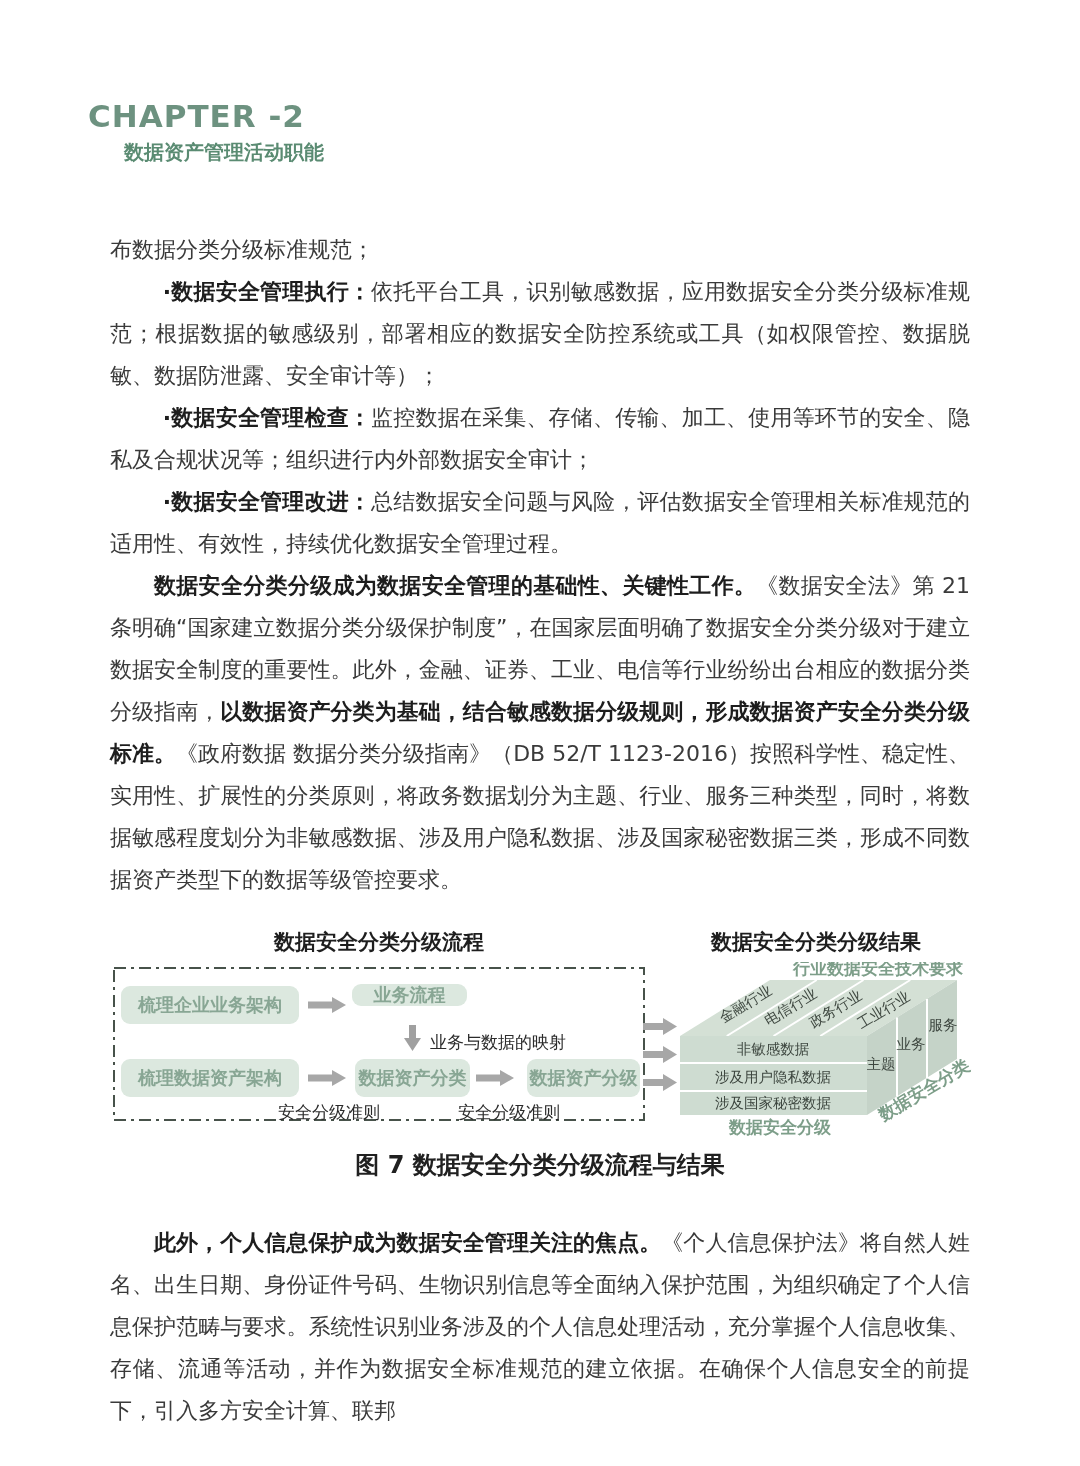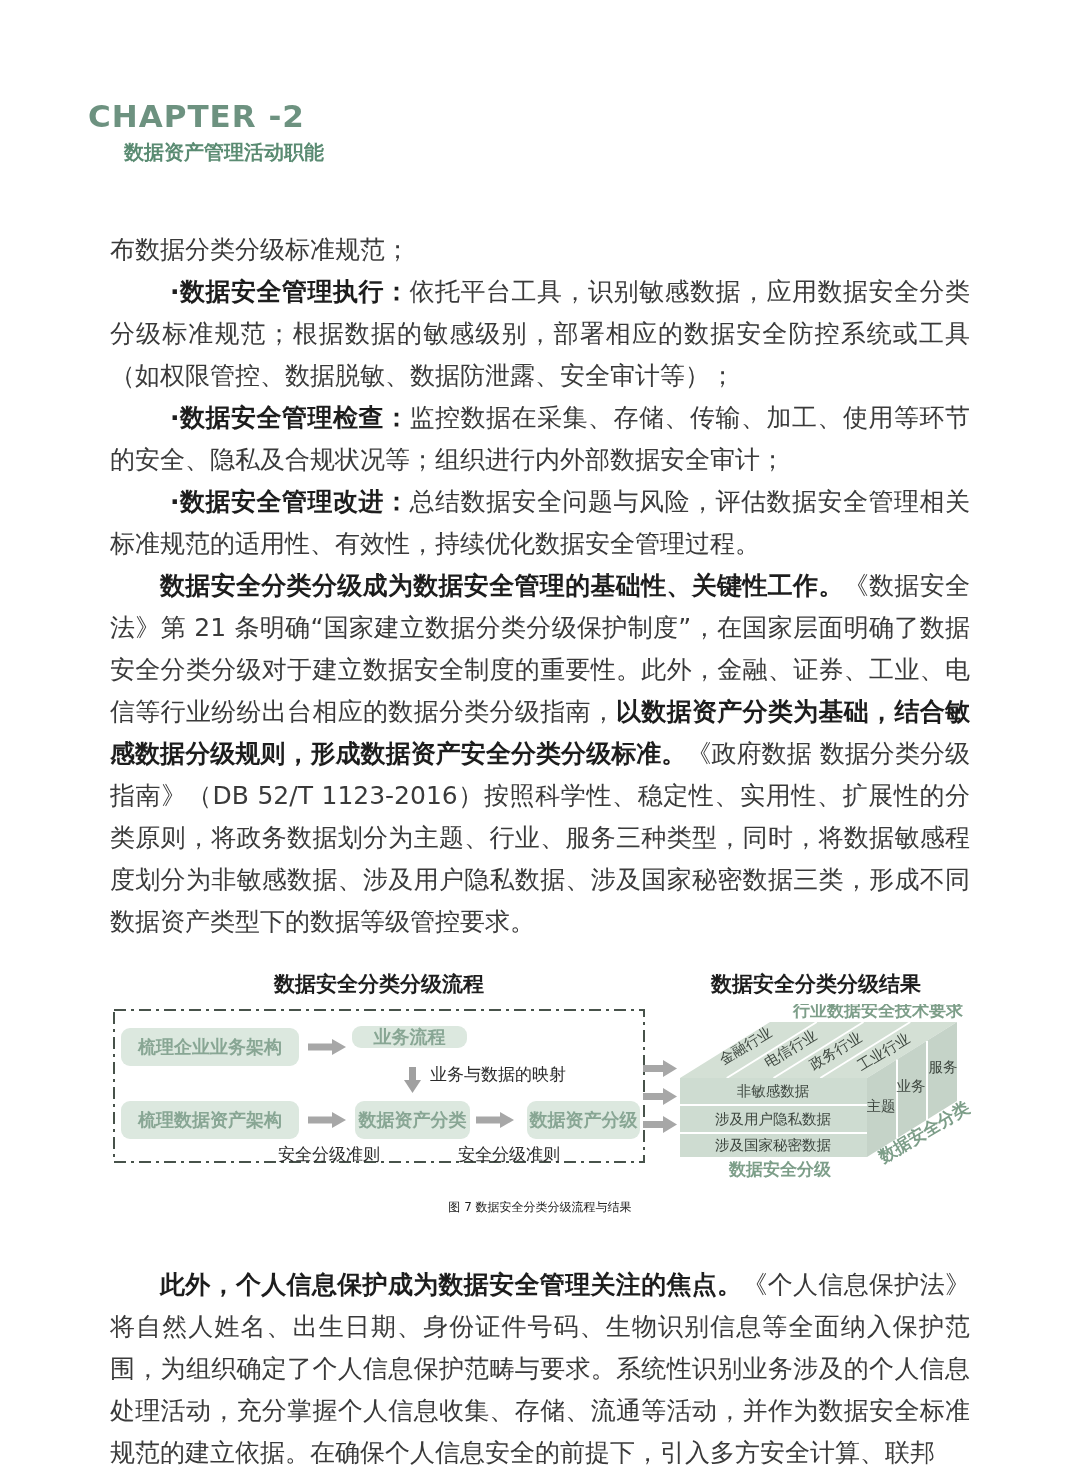--- a/index.html
+++ b/index.html
@@ -12,21 +12,21 @@
   }
   .chapter-label {
     position:absolute; left:88px; top:98px;
     font-size:31px; font-weight:900; letter-spacing:1px; color:#6d9280;
   }
   .chapter-subtitle {
     position:absolute; left:124px; top:139px;
     font-size:20px; font-weight:700; color:#5a8b72;
   }
   .content { position:absolute; left:110px; top:229px; width:860px; }
-  .bp { font-size:25px; line-height:42px; color:#3a3a3a; text-align:justify; }
+  .bp { font-size:22px; line-height:42px; color:#3a3a3a; text-align:justify; }
   .bp .b { font-weight:700; color:#1d1d1d; }
   .bp.bullet { text-indent:2.4em; }
   .bp.indent { text-indent:2em; }
   .bp.flush  { text-indent:0; }
 
   .figure { position:relative; margin-top:21px; height:222px; }
   .fig-title {
     position:absolute; top:6px; text-align:center;
     font-size:21px; font-weight:700; color:#1e1e1e; line-height:28px;
   }
@@ -50,32 +50,32 @@
   .a1 { left:198px; top:75px; }
   .a2 { left:198px; top:148px; }
   .a3 { left:366px; top:148px; }
   .varrow { position:absolute; left:294px; top:103px; }
   .carrow { position:absolute; left:533px; }
   .c1 { top:96px; } .c2 { top:124px; } .c3 { top:152px; }
 
   .flabel {
     position:absolute; font-size:17px; color:#2b2b2b; line-height:26px;
   }
-  .mapping { left:320px; top:97px; }
+  .mapping { left:320px; top:107px; }
   .std  { left:149px; top:177px; width:140px; text-align:center; }
   .rule { left:329px; top:177px; width:140px; text-align:center; }
 
   .cube { position:absolute; left:550px; top:40px; }
   .cube-text { font-size:14.5px; fill:#3d463f; }
   .cube-ind  { font-size:14.5px; fill:#3f4841; font-weight:500; }
   .cube-green { font-size:17px; font-weight:700; fill:#7d9e89; }
 
   .caption {
     text-align:center; margin-top:6px;
-    font-size:12px; font-weight:400; color:#202020; line-height:30px;
+    font-size:24px; font-weight:700; color:#202020; line-height:30px;
   }
   .paras-bottom { margin-top:42px; }
   .page-number {
     position:absolute; top:1386px; left:0; width:100%; text-align:center;
     font-size:19px; color:#3c4248;
   }
 </style>
 </head>
 <body>
 

